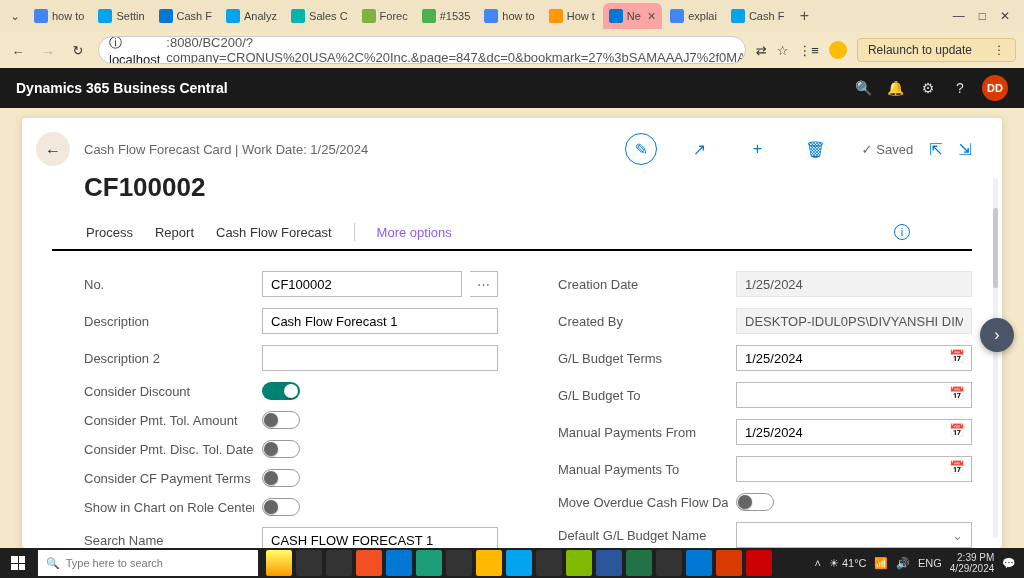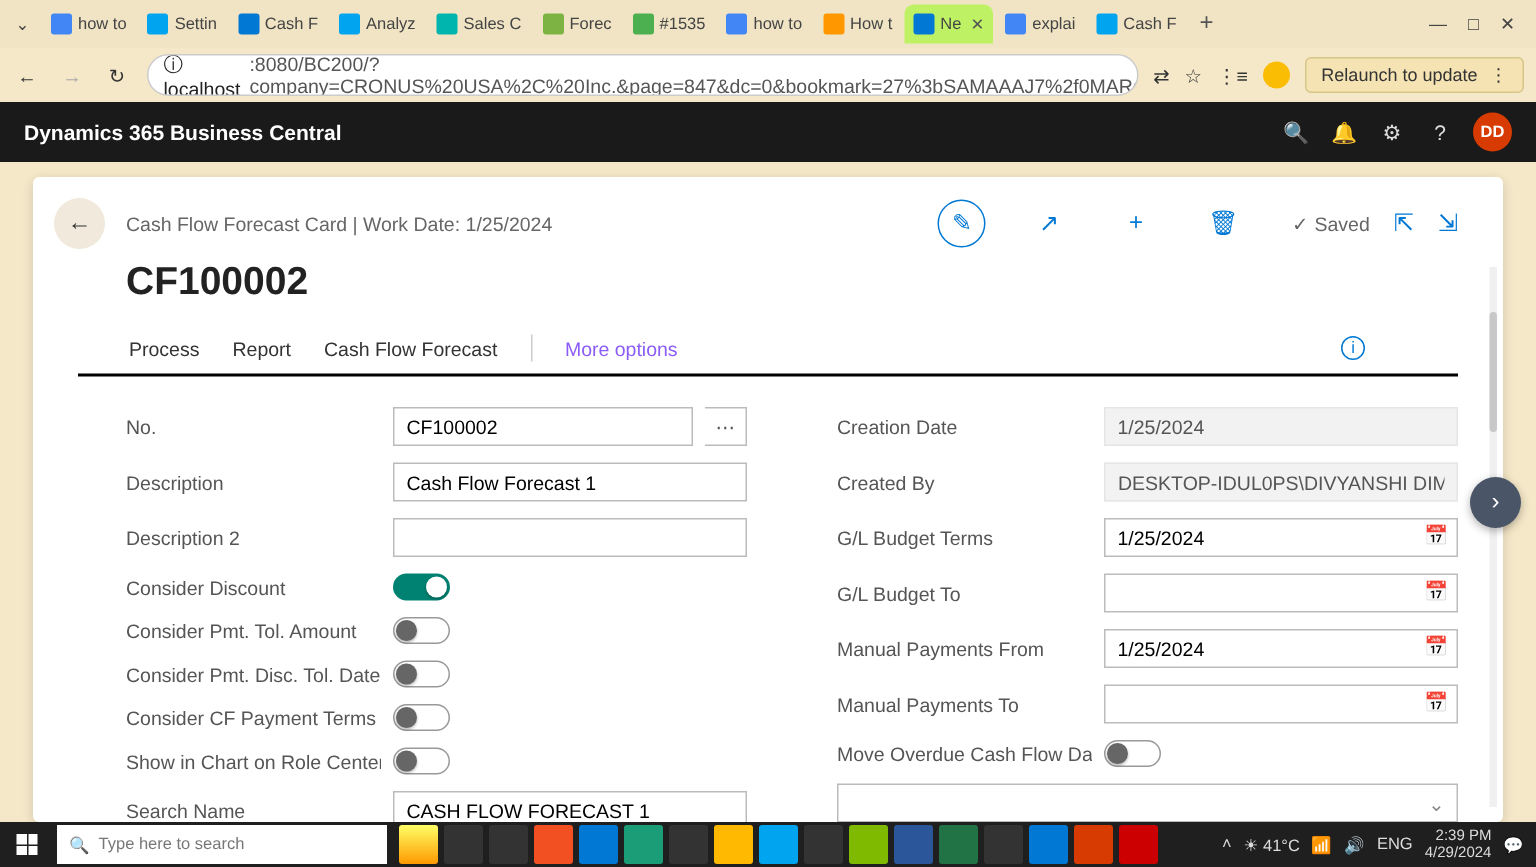--- a/index.html
+++ b/index.html
@@ -2,32 +2,32 @@
 <html><head>
 <meta charset="utf-8">
 <style>
 * { margin:0; padding:0; box-sizing:border-box; font-family:"Segoe UI",Arial,sans-serif; }
 body { width:1024px; height:578px; background:#f5e8c8; overflow:hidden; position:relative; }
 
 
 .browser-tabs { height:32px; background:#f0e4c4; display:flex; align-items:center; padding:0 4px; gap:2px; font-size:11px; color:#444; }
 .tab-drop { width:22px; display:flex; justify-content:center; }
 .btab { height:26px; padding:0 6px; display:flex; align-items:center; gap:4px; max-width:72px; overflow:hidden; white-space:nowrap; border-radius:6px 6px 0 0; }
-.btab.active { background:#bef264; }
+.btab.active { background:#fca5a5; }
 .btab .x { margin-left:2px; color:#555; }
 .tab-new { width:24px; text-align:center; font-size:16px; color:#555; }
 .win-controls { margin-left:auto; display:flex; gap:14px; padding-right:10px; font-size:12px; }
 .favicon { width:14px; height:14px; background:#888; border-radius:2px; flex:0 0 auto; }
 
 .addr-bar { height:36px; background:#f5e8c8; display:flex; align-items:center; padding:0 8px; gap:10px; font-size:13px; color:#333; }
 .nav-btn { width:20px; text-align:center; color:#333; }
 .addr-input { flex:1; display:flex; align-items:center; background:#fff; border:1px solid #ccc; border-radius:15px; height:28px; padding:0 10px; gap:6px; overflow:hidden; color:#555; }
 .addr-input .host { color:#222; }
 .addr-icons { display:flex; gap:10px; align-items:center; }
-.relaunch { background:#f5e3b3; border:1px solid #d8c588; padding:4px 10px; border-radius:4px; font-size:12px; display:flex; align-items:flex-end; gap:8px; }
+.relaunch { background:#f5e3b3; border:1px solid #d8c588; padding:4px 10px; border-radius:4px; font-size:12px; display:flex; align-items:flex-end; gap:21px; }
 
 
 .app-header { height:40px; background:#1a1a1a; color:#fff; display:flex; align-items:center; padding:0 16px; font-size:14px; }
 .app-header .spacer{ flex:1; }
 .app-header .hicon { width:32px; text-align:center; color:#ddd; font-size:14px; }
 .avatar { width:26px; height:26px; border-radius:50%; background:#d83b01; color:#fff; display:flex; align-items:center; justify-content:center; font-size:11px; font-weight:600; margin-left:6px; }
 
 
 .card { background:#fff; margin:10px 22px 0 22px; border-radius:4px; box-shadow:0 2px 8px rgba(0,0,0,0.15); height:430px; position:relative; }
 .card-top { display:flex; align-items:center; padding:14px 30px 0 14px; }
@@ -285,20 +285,21 @@
       </div>
       <div class="field">
         <label><span>Manual Payments To</span></label>
         <div class="with-icon"><input class="txt" value="" style=""><span class="cal">📅</span></div>
       </div>
       <div class="field">
         <label><span>Move Overdue Cash Flow Da...</span></label>
         <div class="toggle outlined"></div>
       </div>
       <div class="field">
+        <label><span>Default G/L Budget Name</span></label>
         <div class="select">
             <span>⌄</span>
           </div>
       </div>
     </div>
   </div>
 </div>
 
 <div class="taskbar">
   <div class="start">

